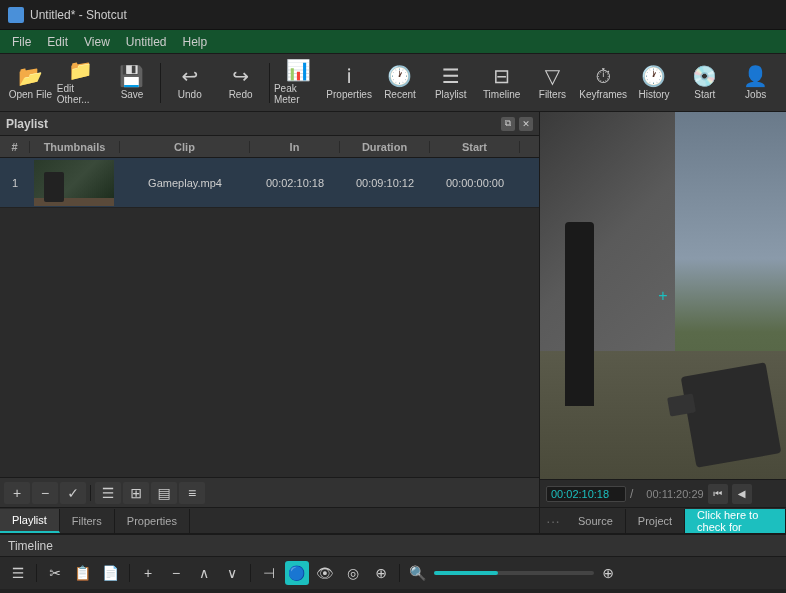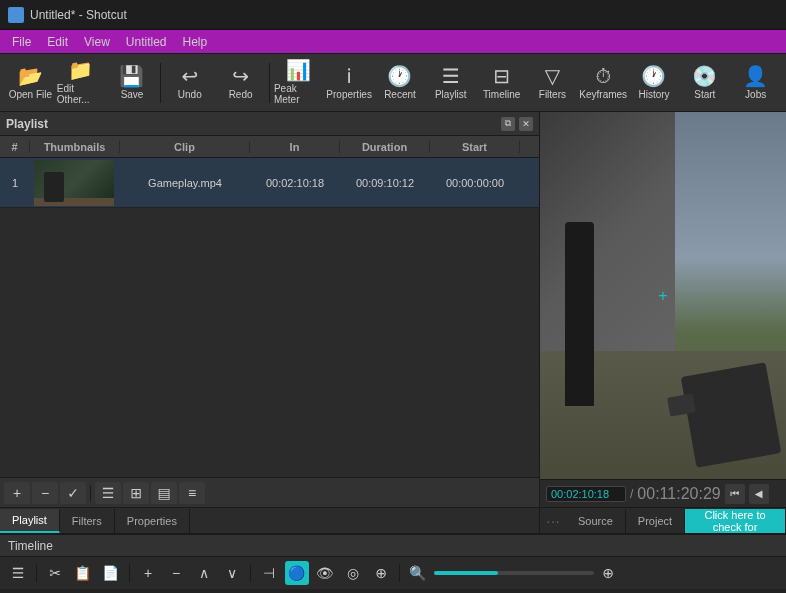--- a/index.html
+++ b/index.html
@@ -26,21 +26,21 @@
       width: 16px;
       height: 16px;
       background: #4a90d9;
       border-radius: 2px;
       margin-right: 6px;
       display: inline-block;
     }
 
     
     #menu-bar {
-      background: #a21caf;
+      background: #14532d;
       height: 24px;
       display: flex;
       align-items: center;
       padding: 0 4px;
       border-bottom: 1px solid #1a1a1a;
     }
     .menu-item {
       padding: 2px 8px;
       color: #ccc;
       cursor: pointer;
@@ -410,21 +410,20 @@
     }
     .source-tab {
       padding: 4px 12px;
       cursor: pointer;
       font-size: 11px;
       color: #aaa;
       height: 24px;
       display: flex;
       align-items: center;
       border-right: 1px solid #1a1a1a;
-      text-align: center;
     }
     .source-tab.check {
       background: #1cbfbf;
       color: #fff;
       flex: 1;
       font-size: 11px;
     }
     .dots-btn {
       padding: 2px 6px;
       font-size: 14px;
@@ -645,21 +644,21 @@
           <div class="scene-gun-barrel"></div>
         </div>
         <div class="scene-crosshair">+</div>
       </div>
     </div>
 
 
     <div id="controls-bar">
       <input class="time-input" value="00:02:10:18" readonly="" style="">
       <span style="color:#888;">/ </span>
-      <span style="color:#888; font-size:16px;">00:11:20:29</span>
+      <span style="color:#888; font-size:11px;margin-left:9px;">00:11:20:29</span>
       <div class="ctrl-btn">⏮</div>
       <div class="ctrl-btn">◀</div>
     </div>
 
     <div id="source-tabs">
       <div class="dots-btn">···</div>
       <div class="source-tab">Source</div>
       <div class="source-tab">Project</div>
       <div class="source-tab check">Click here to check for</div>
     </div>

